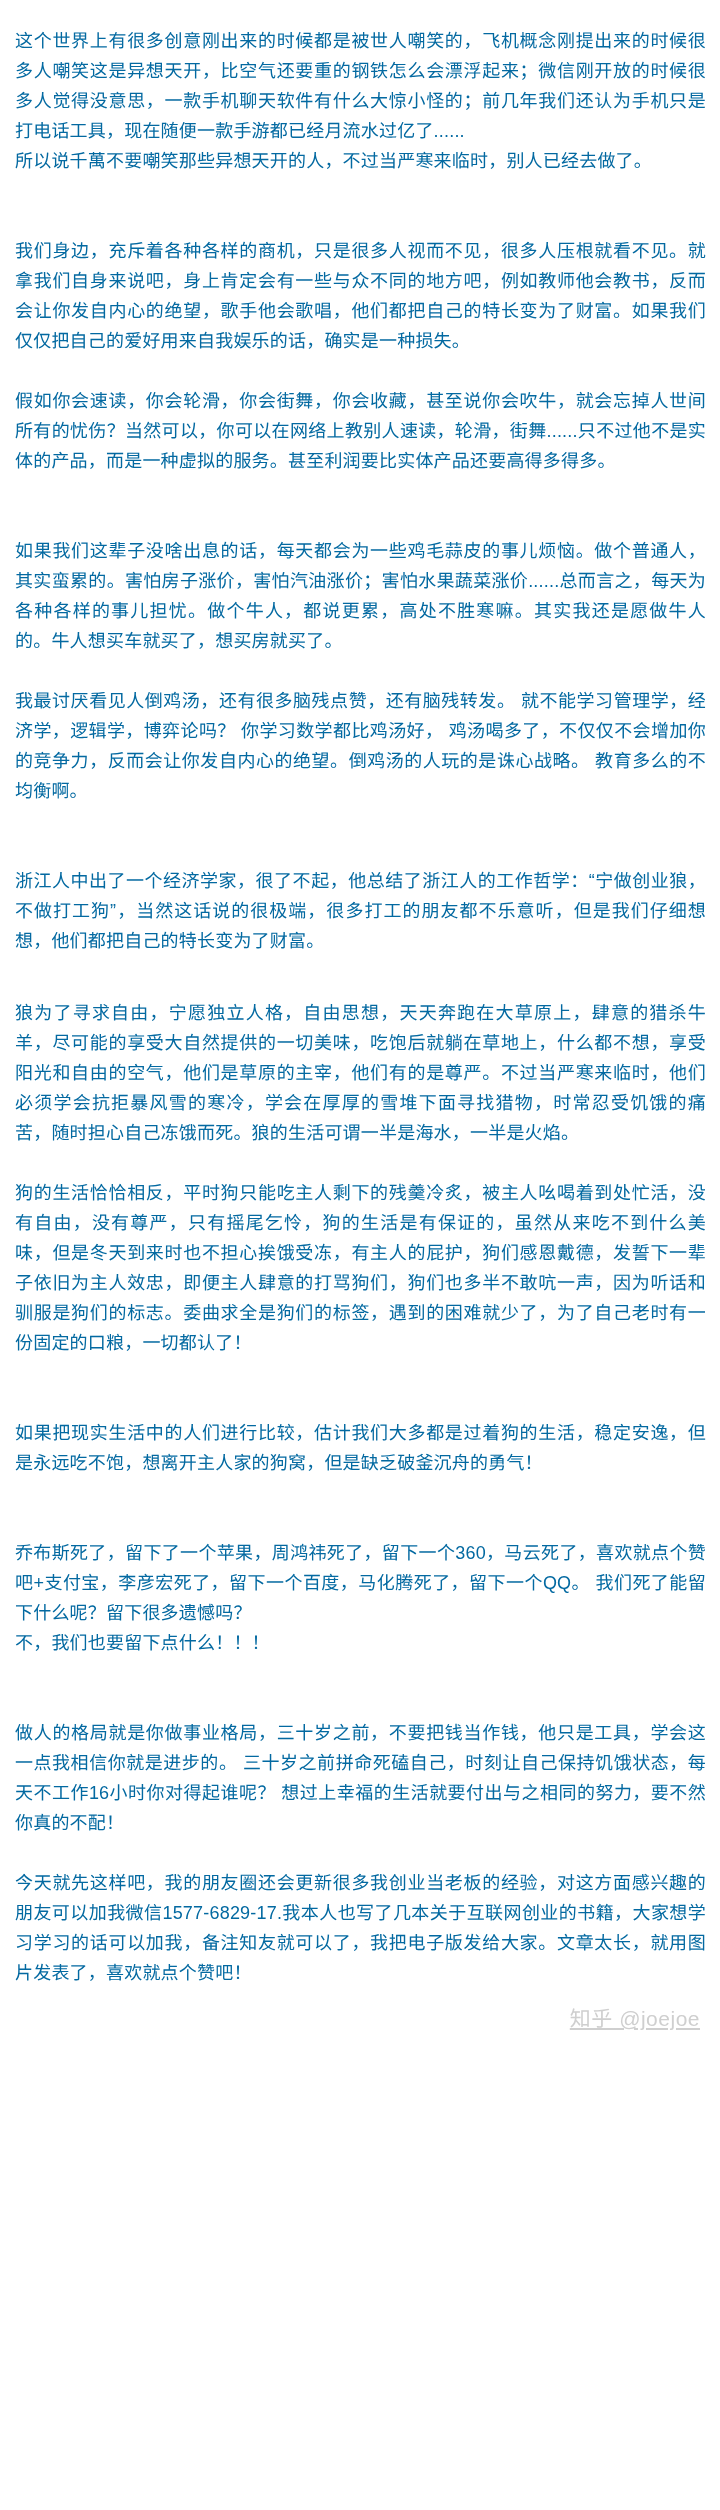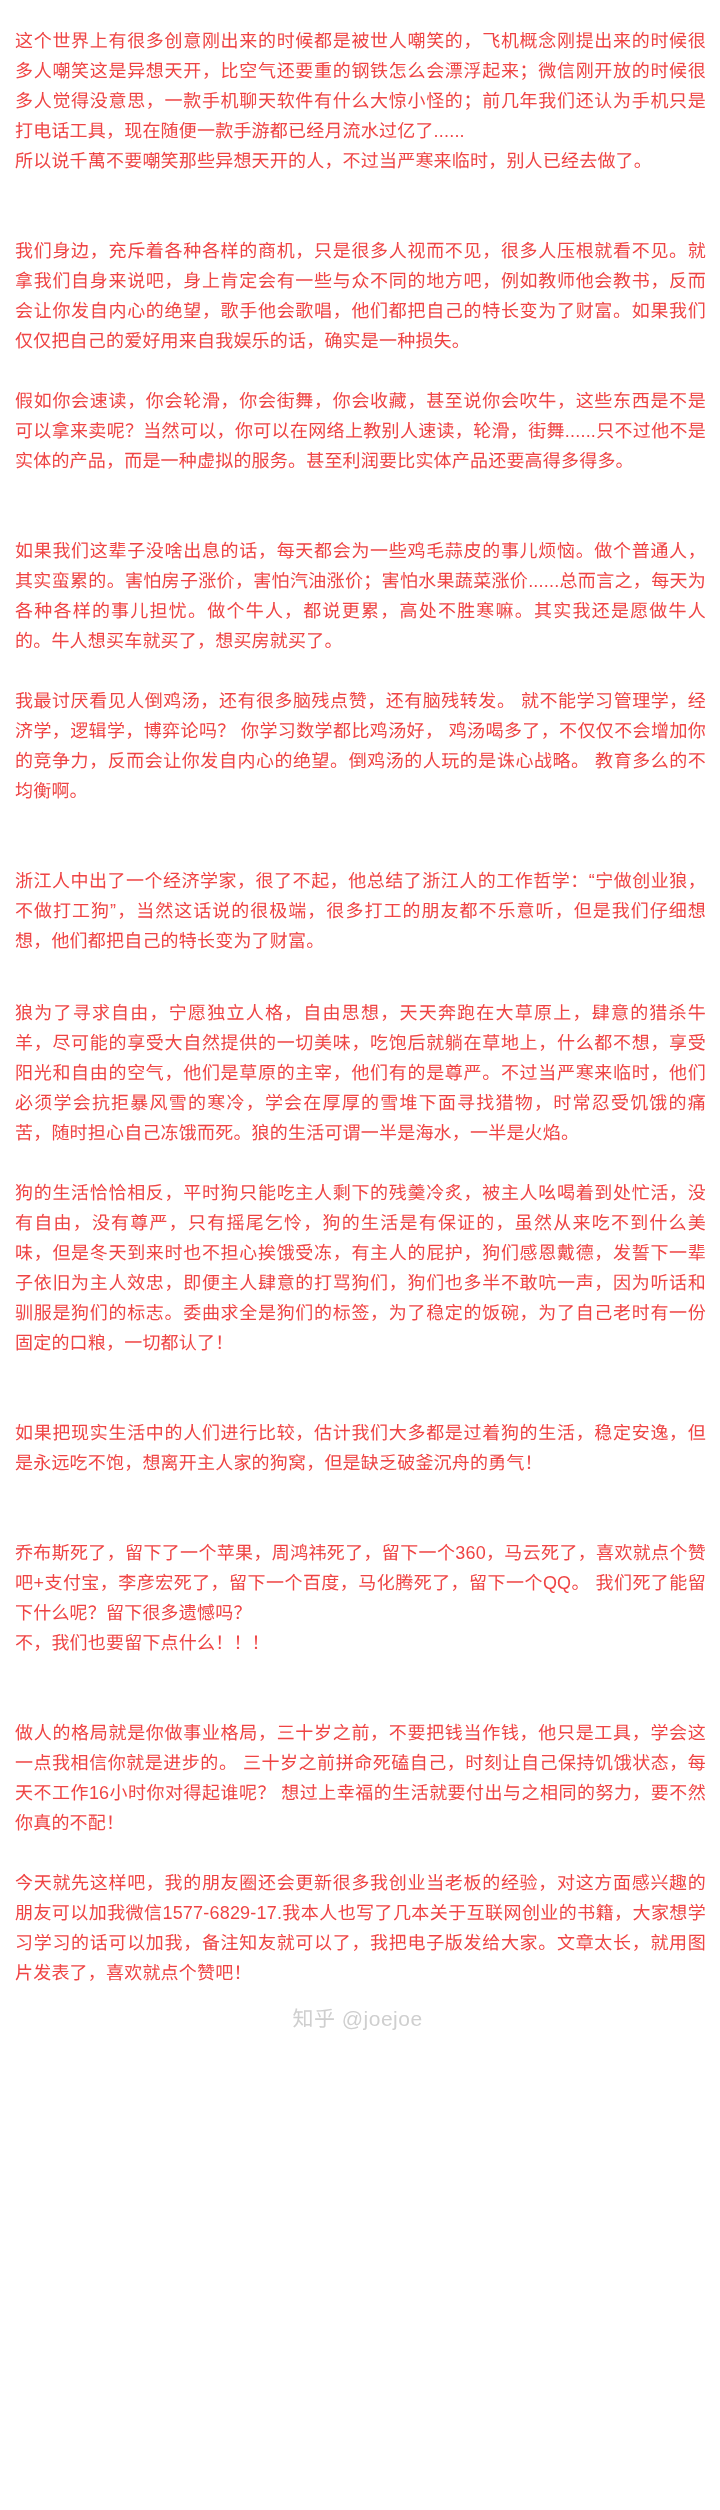--- a/index.html
+++ b/index.html
@@ -15,52 +15,53 @@
     width: 720px;
     min-height: 2510px;
     padding: 26px 14px 20px 15px;
     background: #ffffff;
     font-family: "Liberation Sans", "DejaVu Sans", sans-serif;
   }
   .para {
     margin: 0;
     font-size: 18px;
     line-height: 30px;
-    color: #ef4444;
+    color: #0369a1;
     text-align: justify;
     letter-spacing: 0.2px;
     word-break: break-all;
   }
   
   .mb-0  { margin-bottom: 0; }
   .mb-sm { margin-bottom: 30px; }
   .mb-md { margin-bottom: 42px; }
   .mb-lg { margin-bottom: 60px; }
   .watermark {
     margin-top: 16px;
     padding-right: 6px;
-    text-align: center;
+    text-align: right;
     font-size: 21px;
     line-height: 30px;
     color: #cfcfcf;
     letter-spacing: 0.5px;
+    text-decoration: underline;
   }
 </style>
 </head>
 <body>
 
 <div class="article">
   <p class="para mb-0">这个世界上有很多创意刚出来的时候都是被世人嘲笑的，飞机概念刚提出来的时候很多人嘲笑这是异想天开，比空气还要重的钢铁怎么会漂浮起来；微信刚开放的时候很多人觉得没意思，一款手机聊天软件有什么大惊小怪的；前几年我们还认为手机只是打电话工具，现在随便一款手游都已经月流水过亿了......</p>
   <p class="para mb-lg">所以说千萬不要嘲笑那些异想天开的人，不过当严寒来临时，别人已经去做了。</p>
   <p class="para mb-sm">我们身边，充斥着各种各样的商机，只是很多人视而不见，很多人压根就看不见。就拿我们自身来说吧，身上肯定会有一些与众不同的地方吧，例如教师他会教书，反而会让你发自内心的绝望，歌手他会歌唱，他们都把自己的特长变为了财富。如果我们仅仅把自己的爱好用来自我娱乐的话，确实是一种损失。</p>
-  <p class="para mb-lg">假如你会速读，你会轮滑，你会街舞，你会收藏，甚至说你会吹牛，这些东西是不是可以拿来卖呢？当然可以，你可以在网络上教别人速读，轮滑，街舞......只不过他不是实体的产品，而是一种虚拟的服务。甚至利润要比实体产品还要高得多得多。</p>
+  <p class="para mb-lg">假如你会速读，你会轮滑，你会街舞，你会收藏，甚至说你会吹牛，就会忘掉人世间所有的忧伤？当然可以，你可以在网络上教别人速读，轮滑，街舞......只不过他不是实体的产品，而是一种虚拟的服务。甚至利润要比实体产品还要高得多得多。</p>
   <p class="para mb-sm">如果我们这辈子没啥出息的话，每天都会为一些鸡毛蒜皮的事儿烦恼。做个普通人，其实蛮累的。害怕房子涨价，害怕汽油涨价；害怕水果蔬菜涨价......总而言之，每天为各种各样的事儿担忧。做个牛人，都说更累，高处不胜寒嘛。其实我还是愿做牛人的。牛人想买车就买了，想买房就买了。</p>
   <p class="para mb-lg">我最讨厌看见人倒鸡汤，还有很多脑残点赞，还有脑残转发。 就不能学习管理学，经济学，逻辑学，博弈论吗？ 你学习数学都比鸡汤好， 鸡汤喝多了，不仅仅不会增加你的竞争力，反而会让你发自内心的绝望。倒鸡汤的人玩的是诛心战略。 教育多么的不均衡啊。</p>
   <p class="para mb-md">浙江人中出了一个经济学家，很了不起，他总结了浙江人的工作哲学：“宁做创业狼，不做打工狗”，当然这话说的很极端，很多打工的朋友都不乐意听，但是我们仔细想想，他们都把自己的特长变为了财富。</p>
   <p class="para mb-sm">狼为了寻求自由，宁愿独立人格，自由思想，天天奔跑在大草原上，肆意的猎杀牛羊，尽可能的享受大自然提供的一切美味，吃饱后就躺在草地上，什么都不想，享受阳光和自由的空气，他们是草原的主宰，他们有的是尊严。不过当严寒来临时，他们必须学会抗拒暴风雪的寒冷，学会在厚厚的雪堆下面寻找猎物，时常忍受饥饿的痛苦，随时担心自己冻饿而死。狼的生活可谓一半是海水，一半是火焰。</p>
-  <p class="para mb-lg">狗的生活恰恰相反，平时狗只能吃主人剩下的残羹冷炙，被主人吆喝着到处忙活，没有自由，没有尊严，只有摇尾乞怜，狗的生活是有保证的，虽然从来吃不到什么美味，但是冬天到来时也不担心挨饿受冻，有主人的屁护，狗们感恩戴德，发誓下一辈子依旧为主人效忠，即便主人肆意的打骂狗们，狗们也多半不敢吭一声，因为听话和驯服是狗们的标志。委曲求全是狗们的标签，为了稳定的饭碗，为了自己老时有一份固定的口粮，一切都认了！</p>
+  <p class="para mb-lg">狗的生活恰恰相反，平时狗只能吃主人剩下的残羹冷炙，被主人吆喝着到处忙活，没有自由，没有尊严，只有摇尾乞怜，狗的生活是有保证的，虽然从来吃不到什么美味，但是冬天到来时也不担心挨饿受冻，有主人的屁护，狗们感恩戴德，发誓下一辈子依旧为主人效忠，即便主人肆意的打骂狗们，狗们也多半不敢吭一声，因为听话和驯服是狗们的标志。委曲求全是狗们的标签，遇到的困难就少了，为了自己老时有一份固定的口粮，一切都认了！</p>
   <p class="para mb-lg">如果把现实生活中的人们进行比较，估计我们大多都是过着狗的生活，稳定安逸，但是永远吃不饱，想离开主人家的狗窝，但是缺乏破釜沉舟的勇气！</p>
   <p class="para mb-0">乔布斯死了，留下了一个苹果，周鸿祎死了，留下一个360，马云死了，喜欢就点个赞吧+支付宝，李彦宏死了，留下一个百度，马化腾死了，留下一个QQ。 我们死了能留下什么呢？留下很多遗憾吗？</p>
   <p class="para mb-lg">不，我们也要留下点什么！！！</p>
   <p class="para mb-sm">做人的格局就是你做事业格局，三十岁之前，不要把钱当作钱，他只是工具，学会这一点我相信你就是进步的。 三十岁之前拼命死磕自己，时刻让自己保持饥饿状态，每天不工作16小时你对得起谁呢？ 想过上幸福的生活就要付出与之相同的努力，要不然你真的不配！</p>
   <p class="para mb-0">今天就先这样吧，我的朋友圈还会更新很多我创业当老板的经验，对这方面感兴趣的朋友可以加我微信1577-6829-17.我本人也写了几本关于互联网创业的书籍，大家想学习学习的话可以加我，备注知友就可以了，我把电子版发给大家。文章太长，就用图片发表了，喜欢就点个赞吧！</p>
   <div class="watermark">知乎 @joejoe</div>
 </div>
 
 </body></html>

